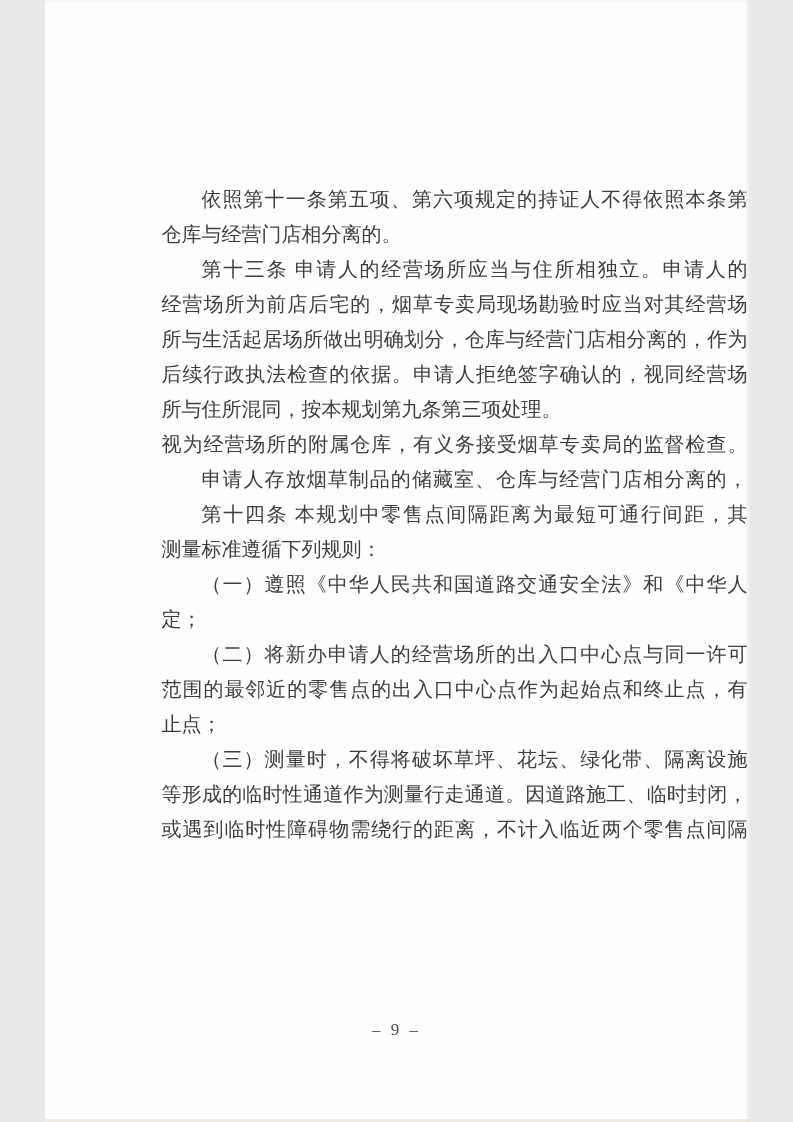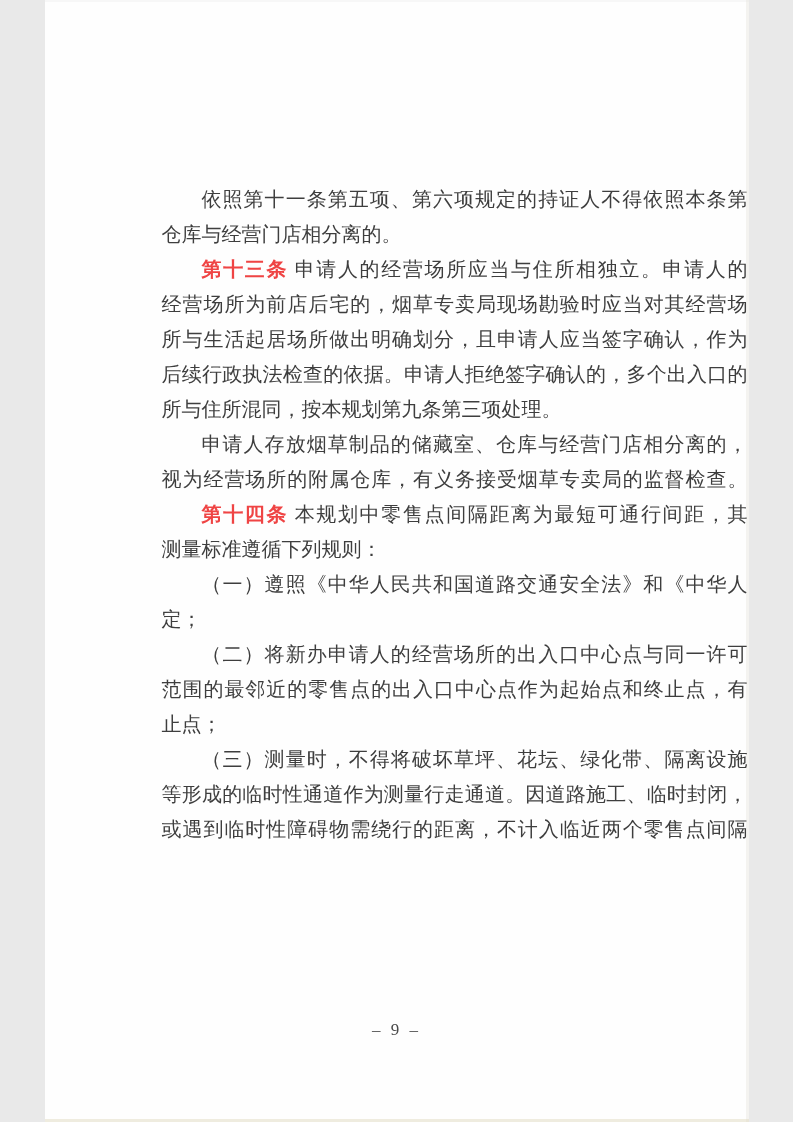--- a/index.html
+++ b/index.html
@@ -36,22 +36,22 @@
     text-align: justify;
   }
   .line.fill {
     white-space: normal;
     text-align-last: justify;
   }
   .line.indent {
     text-indent: 2em;
   }
   .bold {
-    font-weight: bold;
-    color: #ef4444;
+    font-weight: normal;
+    color: #404040;
   }
   .footer {
     position: absolute;
     top: 1020px;
     left: 0;
     width: 100%;
     text-align: center;
     font-size: 17px;
     color: #4a4a4a;
     letter-spacing: 3px;
@@ -59,25 +59,25 @@
 </style>
 </head>
 <body>
 
 <div class="page">
   <div class="doc-body" id="doc-body">
       <div class="line fill indent"><span>依照第十一条第五项、第六项规定的持证人不得依照本条第</span></div>
       <div class="line"><span>仓库与经营门店相分离的。</span></div>
       <div class="line fill indent"><span class="bold">第十三条</span><span> 申请人的经营场所应当与住所相独立。申请人的</span></div>
       <div class="line fill"><span>经营场所为前店后宅的，烟草专卖局现场勘验时应当对其经营场</span></div>
-      <div class="line fill"><span>所与生活起居场所做出明确划分，且申请人应当签字确认，作为</span></div>
-      <div class="line fill"><span>后续行政执法检查的依据。申请人拒绝签字确认的，多个出入口的</span></div>
+      <div class="line fill"><span>所与生活起居场所做出明确划分，仓库与经营门店相分离的，作为</span></div>
+      <div class="line fill"><span>后续行政执法检查的依据。申请人拒绝签字确认的，视同经营场</span></div>
       <div class="line"><span>所与住所混同，按本规划第九条第三项处理。</span></div>
+      <div class="line fill"><span>视为经营场所的附属仓库，有义务接受烟草专卖局的监督检查。</span></div>
       <div class="line fill indent"><span>申请人存放烟草制品的储藏室、仓库与经营门店相分离的，</span></div>
-      <div class="line fill"><span>视为经营场所的附属仓库，有义务接受烟草专卖局的监督检查。</span></div>
       <div class="line fill indent"><span class="bold">第十四条</span><span> 本规划中零售点间隔距离为最短可通行间距，其</span></div>
       <div class="line"><span>测量标准遵循下列规则：</span></div>
       <div class="line fill indent"><span>（一）遵照《中华人民共和国道路交通安全法》和《中华人</span></div>
       <div class="line"><span>定；</span></div>
       <div class="line fill indent"><span>（二）将新办申请人的经营场所的出入口中心点与同一许可</span></div>
       <div class="line fill"><span>范围的最邻近的零售点的出入口中心点作为起始点和终止点，有</span></div>
       <div class="line"><span>止点；</span></div>
       <div class="line fill indent"><span>（三）测量时，不得将破坏草坪、花坛、绿化带、隔离设施</span></div>
       <div class="line fill"><span>等形成的临时性通道作为测量行走通道。因道路施工、临时封闭，</span></div>
       <div class="line fill"><span>或遇到临时性障碍物需绕行的距离，不计入临近两个零售点间隔</span></div>

